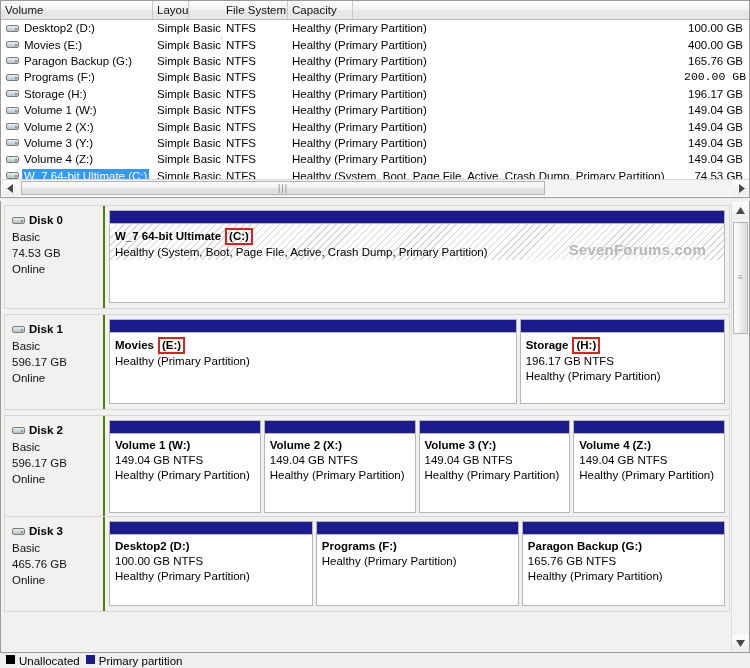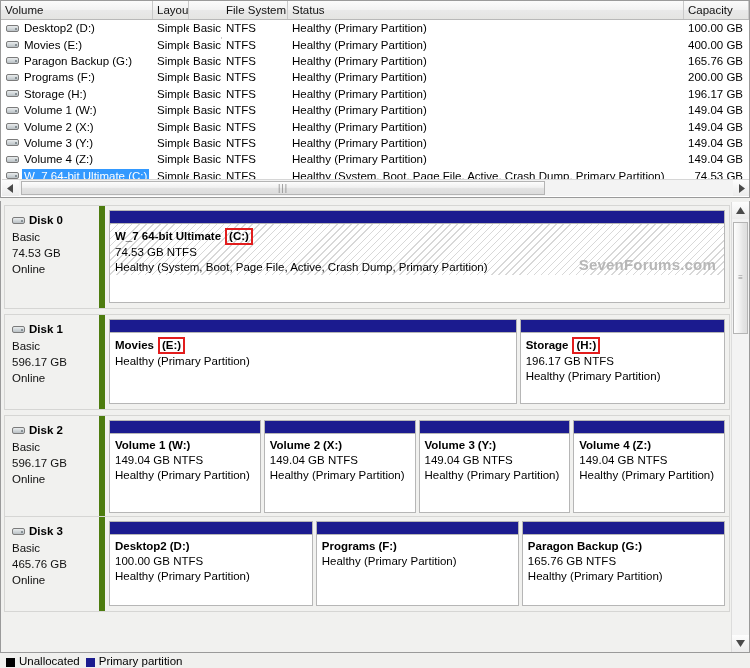--- a/index.html
+++ b/index.html
@@ -149,21 +149,21 @@
     background: #f1f1ef;
     border: 1px solid #d6d6d4;
     display: flex;
   }
   .disk-info {
     width: 100px;
     flex: 0 0 100px;
     box-sizing: border-box;
     padding: 6px 0 0 7px;
     background: #f1f1ef;
-    border-right: 6px solid #4d7c0f;
+    border-right: 2px solid #4d7c0f;
     font-size: 11.5px;
     line-height: 16px;
   }
   .disk-title {
     font-weight: bold;
     display: flex;
     align-items: center;
     gap: 4px;
     font-size: 11.5px;
     margin-bottom: 1px;
@@ -208,21 +208,21 @@
     display:inline-block;
     border: 2px solid #e21d1d;
     padding: 0px 2px;
     margin-left: 4px;
     line-height: 13px;
   }
   .psize, .pstatus { white-space: nowrap; }
 
   .watermark {
     position: absolute;
-    right: 8px;
+    right: 18px;
     bottom: 3px;
     font-size: 15px;
     font-weight: bold;
     color: #b7b7b7;
     letter-spacing: 0.2px;
     pointer-events: none;
   }
 
   
   #dp-vscroll {
@@ -257,35 +257,34 @@
     left: 0; top: 653px;
     width: 750px; height: 15px;
     background: #f0f0ee;
     display: flex;
     align-items: center;
     padding-left: 6px;
     box-sizing: border-box;
     font-size: 11.5px;
     gap: 6px;
   }
-  .leg-item { display:flex; align-items:flex-end; gap:4px; }
+  .leg-item { display:flex; align-items:flex-start; gap:4px; }
   .swatch { width:9px; height:9px; display:inline-block; }
 </style>
 </head>
 <body>
 
 <div id="app">
 
   <div id="volume-pane">
     <div class="vl-header" id="vl-header">
         <div class="hcell" style="width: 152px; flex: 0 0 152px;">Volume</div>
         <div class="hcell" style="width: 36px; flex: 0 0 36px;">Layout</div>
         <div class="hcell" style="width: 33px; flex: 0 0 33px; margin-top: 36px;">Type</div>
         <div class="hcell" style="width: 66px; flex: 0 0 66px;">File System</div>
-        <div class="hcell" style="width: 396px; flex: 0 0 396px;">Status</div>
         <div class="hcell" style="width: 65px; flex: 0 0 65px;">Capacity</div>
       </div>
     <div class="vl-body" id="vl-body">
         <div class="vl-row">
           <div class="cell cell-volume" style="width: 152px; flex: 0 0 152px;">
             <span class="drive-icon">
               <i></i>
             </span>
             <span class="vol-label-text">Desktop2 (D:)</span>
           </div>
@@ -325,21 +324,21 @@
           <div class="cell cell-volume" style="width: 152px; flex: 0 0 152px;">
             <span class="drive-icon">
               <i></i>
             </span>
             <span class="vol-label-text">Programs (F:)</span>
           </div>
           <div class="cell" style="width: 36px; flex: 0 0 36px;">Simple</div>
           <div class="cell" style="width: 33px; flex: 0 0 33px;">Basic</div>
           <div class="cell" style="width: 66px; flex: 0 0 66px;">NTFS</div>
           <div class="cell" style="width: 396px; flex: 0 0 396px;">Healthy (Primary Partition)</div>
-          <div class="cell cap" style="width: 65px; flex: 0 0 65px;">200.00 GB</div>
+          <div class="cell cap" style="width: 65px; flex: 0 0 65px; font-family: Liberation Mono, monospace;">200.00 GB</div>
         </div>
         <div class="vl-row">
           <div class="cell cell-volume" style="width: 152px; flex: 0 0 152px;">
             <span class="drive-icon">
               <i></i>
             </span>
             <span class="vol-label-text">Storage (H:)</span>
           </div>
           <div class="cell" style="width: 36px; flex: 0 0 36px;">Simple</div>
           <div class="cell" style="width: 33px; flex: 0 0 33px;">Basic</div>
@@ -445,21 +444,20 @@
             </div>
             <div class="disk-meta">Basic</div>
             <div class="disk-meta">74.53 GB</div>
             <div class="disk-meta">Online</div>
           </div>
           <div class="disk-bars">
             <div class="part hatched" style="flex: 1 1 100%; width: 100%;">
               <div class="cap-bar"></div>
               <div class="pbody">
                 <div class="pname"><span>W_7 64-bit Ultimate</span><span class="letter boxed">(C:)</span></div>
-                <div class="psize">74.53 GB NTFS</div>
                 <div class="pstatus">Healthy (System, Boot, Page File, Active, Crash Dump, Primary Partition)</div>
                 <div class="watermark">SevenForums.com</div>
               </div>
             </div>
           </div>
         </div>
         <div class="disk-row" style="top: 113px; height: 96px;">
           <div class="disk-info">
             <div class="disk-title">
               <span class="drive-icon">

